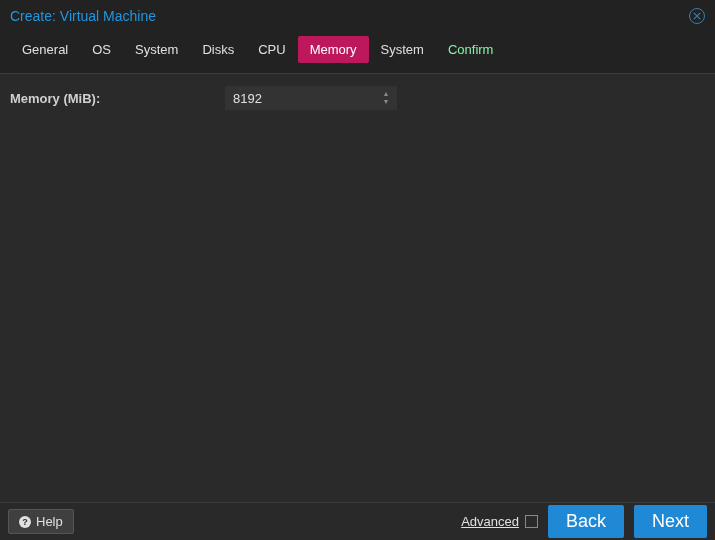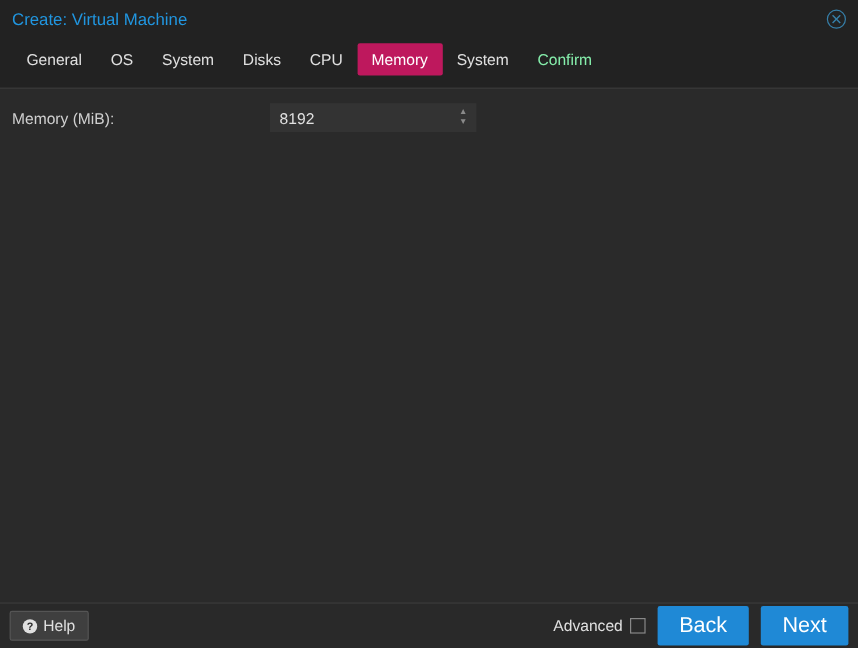--- a/index.html
+++ b/index.html
@@ -71,20 +71,21 @@
       height: calc(100% - 36px - 42px - 40px);
     }
     .field-row {
       display: flex;
       align-items: center;
       gap: 20px;
     }
     .field-label {
       width: 150px;
       color: #d0d0d0;
+      font-weight: bold;
     }
     .spinner {
       position: relative;
       width: 172px;
       margin-left: 45px;
     }
     .spinner input {
       width: 100%;
       height: 24px;
       background: #333;
@@ -153,20 +154,21 @@
       align-items: center;
       justify-content: center;
       font-size: 9px;
       font-weight: bold;
     }
     .advanced {
       display: flex;
       align-items: center;
       gap: 6px;
       color: #e0e0e0;
+      text-decoration: underline;
     }
     .checkbox {
       width: 13px;
       height: 13px;
       border: 1px solid #888;
       background: #2a2a2a;
       cursor: pointer;
     }
     .btn-primary {
       background: #1f89d6;

